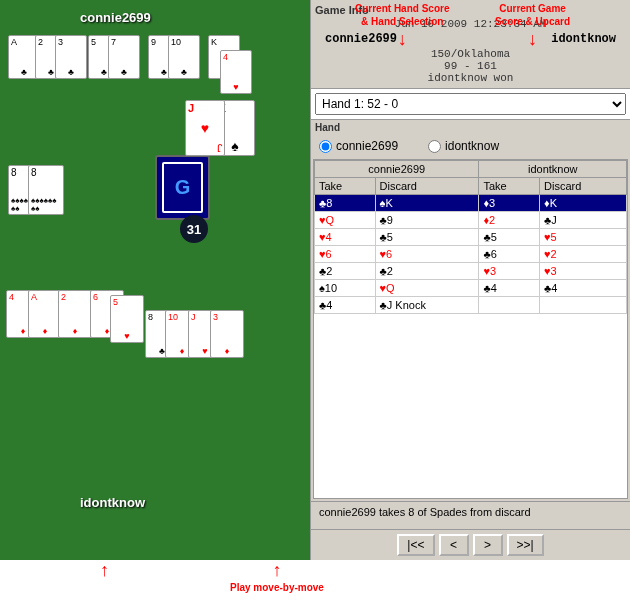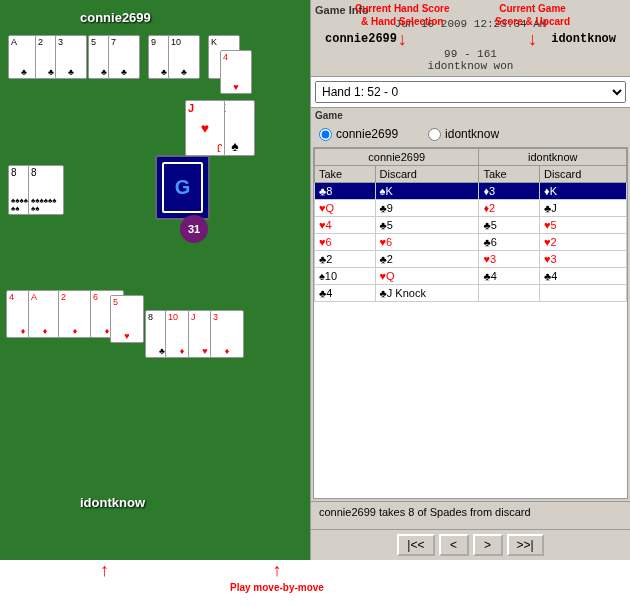--- a/index.html
+++ b/index.html
@@ -51,21 +51,21 @@
     .card-black { color: black; }
 
     
     .player-label { position: absolute; color: white; font-size: 13px; font-weight: bold; text-shadow: 1px 1px 2px black; }
 
     
     .card-back { background: #000080; border: 2px solid #666; border-radius: 3px; position: absolute; display: flex; align-items: center; justify-content: center; }
     .card-back-inner { border: 2px solid white; border-radius: 2px; width: 80%; height: 85%; display: flex; align-items: center; justify-content: center; color: white; font-size: 18px; font-weight: bold; }
 
     
-    .score-circle { position: absolute; background: #701a75; color: white; border-radius: 50%; width: 28px; height: 28px; display: flex; align-items: center; justify-content: center; font-size: 11px; font-weight: bold; }
+    .score-circle { position: absolute; background: #0f172a; color: white; border-radius: 50%; width: 28px; height: 28px; display: flex; align-items: center; justify-content: center; font-size: 13px; font-weight: bold; }
 
     .full-wrapper { display: flex; flex-direction: column; }
     .top-row { display: flex; }
   </style>
 </head>
 <body>
 
 <div class="full-wrapper">
   <div class="top-row">
 
@@ -203,32 +203,33 @@
     <div class="right-panel">
 
       <div class="game-info-section">
         <div class="game-info-header">Game Info</div>
         <div class="game-info-content">
           <div class="game-info-date">Jun 10 2009 12:23:34 AM</div>
           <div class="game-info-players">
             <span>connie2699</span>
             <span>idontknow</span>
           </div>
+          <div class="game-info-score">150/Oklahoma</div>
           <div class="game-info-score">99 - 161</div>
           <div class="game-info-score">idontknow won</div>
         </div>
       </div>
 
       <div class="hand-dropdown-section">
         <select class="hand-select">
           <option>Hand 1: 52 - 0</option>
         </select>
       </div>
 
-      <div style="font-size:10px; padding:2px 4px; color:#333; font-weight:bold;">Game</div>
+      <div style="font-size:10px; padding:2px 4px; color:#333; font-weight:bold;">Hand</div>
 
       <div class="players-radio">
         <div class="radio-item">
           <input type="radio" name="player" checked="" style="">
           <span>connie2699</span>
         </div>
         <div class="radio-item">
           <input type="radio" name="player" style="">
           <span>idontknow</span>
         </div>

